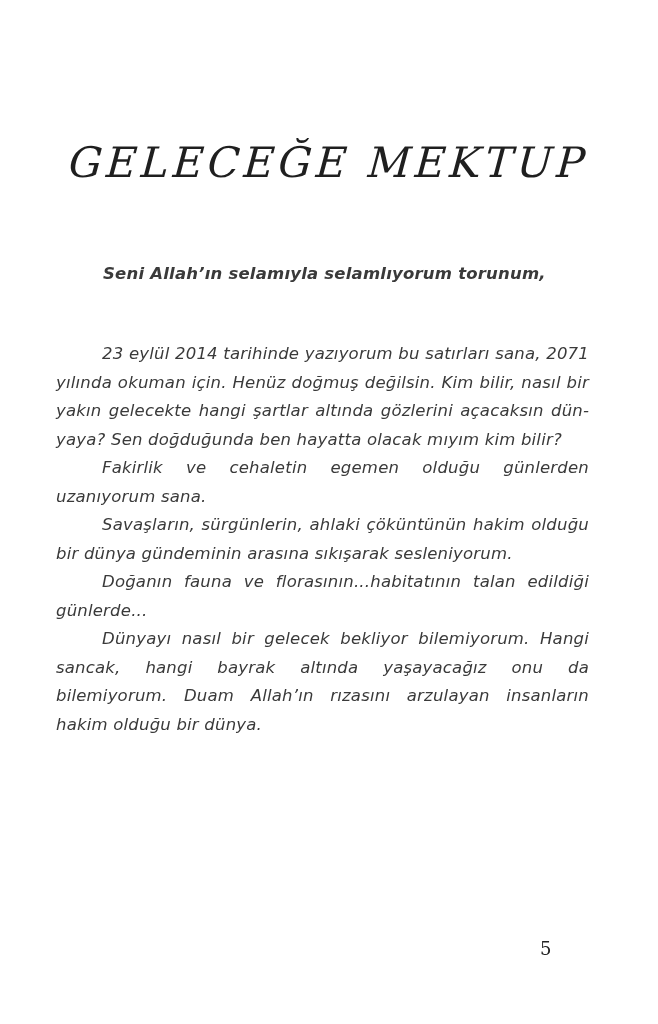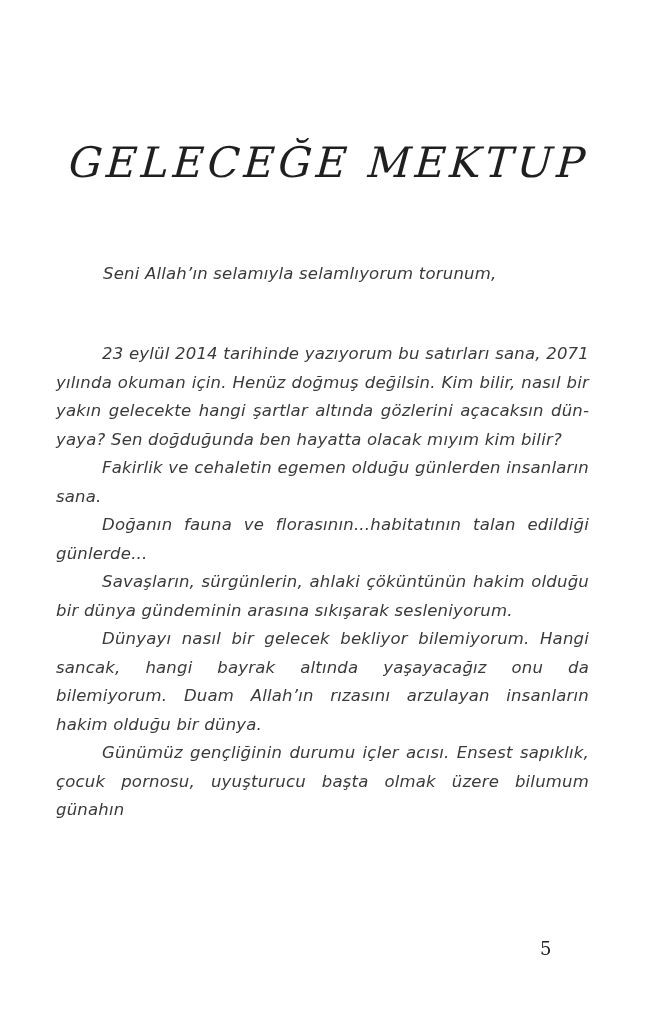--- a/index.html
+++ b/index.html
@@ -31,20 +31,21 @@
     letter-spacing: 4px;
     color: #1f1f1f;
     transform: skewX(-4deg);
     white-space: nowrap;
   }
   .intro {
     position: absolute;
     top: 260px;
     left: 57px;
     width: 533px;
+    font-weight: bold;
   }
   .intro p {
     margin: 0;
     padding-left: 46px;
     font-size: 16.5px;
     line-height: 28.5px;
     letter-spacing: 0.2px;
     white-space: nowrap;
   }
   .body-text {
@@ -79,22 +80,21 @@
 <div class="page">
 
   <h1 class="chapter-title">GELECEĞE MEKTUP</h1>
 
   <div class="intro">
     <p>Seni Allah’ın selamıyla selamlıyorum torunum,</p>
   </div>
 
   <div class="body-text">
     <p class="para">23 eylül 2014 tarihinde yazıyorum bu satırları sana, 2071 yılında okuman için. Henüz doğmuş değilsin. Kim bilir, nasıl bir yakın gelecekte hangi şartlar altında gözlerini açacaksın dün­yaya? Sen doğduğunda ben hayatta olacak mıyım kim bilir?</p>
-    <p class="para">Fakirlik ve cehaletin egemen olduğu günlerden insanların sana.</p>
+    <p class="para">Fakirlik ve cehaletin egemen olduğu günlerden uzanıyorum sana.</p>
+    <p class="para">Savaşların, sürgünlerin, ahlaki çöküntünün hakim olduğu bir dünya gündeminin arasına sıkışarak sesleniyorum.</p>
     <p class="para">Doğanın fauna ve florasının...habitatının talan edildiği gün­lerde...</p>
-    <p class="para">Savaşların, sürgünlerin, ahlaki çöküntünün hakim olduğu bir dünya gündeminin arasına sıkışarak sesleniyorum.</p>
     <p class="para">Dünyayı nasıl bir gelecek bekliyor bilemiyorum. Hangi san­cak, hangi bayrak altında yaşayacağız onu da bilemiyorum. Duam Allah’ın rızasını arzulayan insanların hakim olduğu bir dünya.</p>
-    <p class="para">Günümüz gençliğinin durumu içler acısı. Ensest sapıklık, çocuk pornosu, uyuşturucu başta olmak üzere bilumum günahın</p>
   </div>
 
   <div class="page-number">5</div>
 
 </div>
 
 </body></html>

